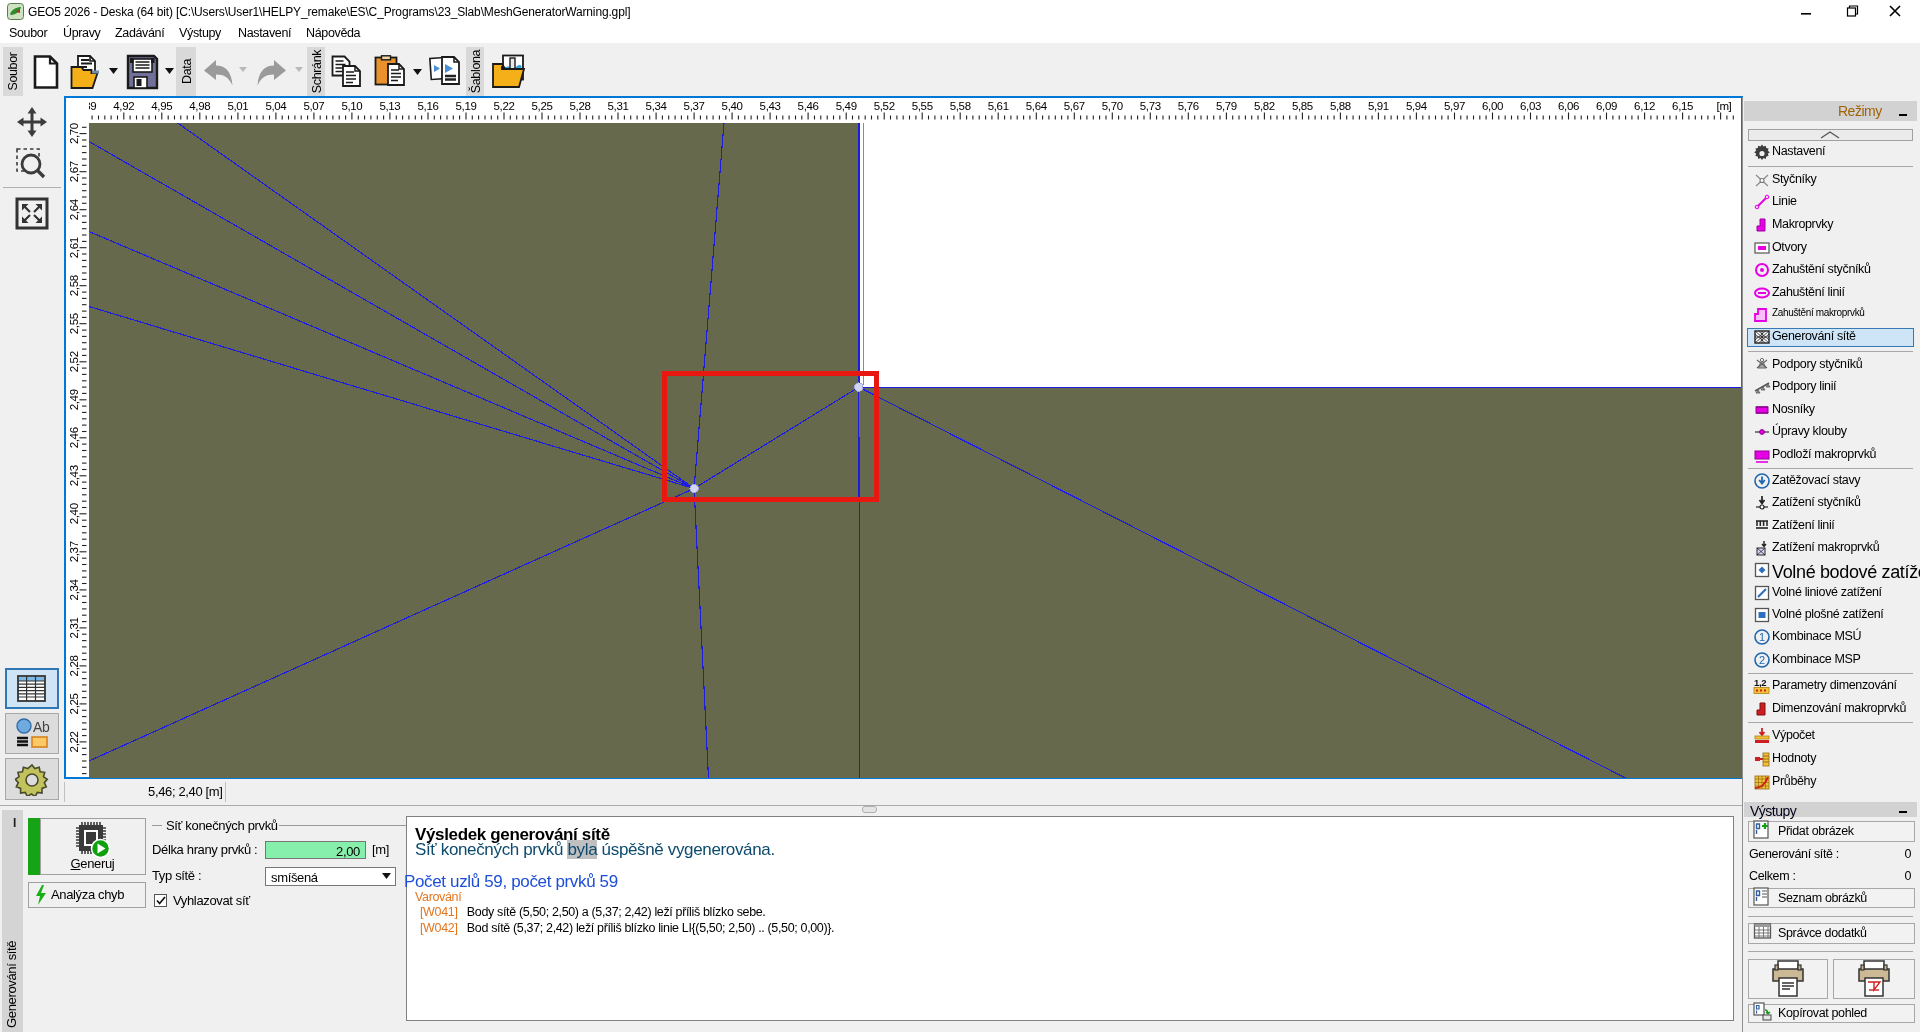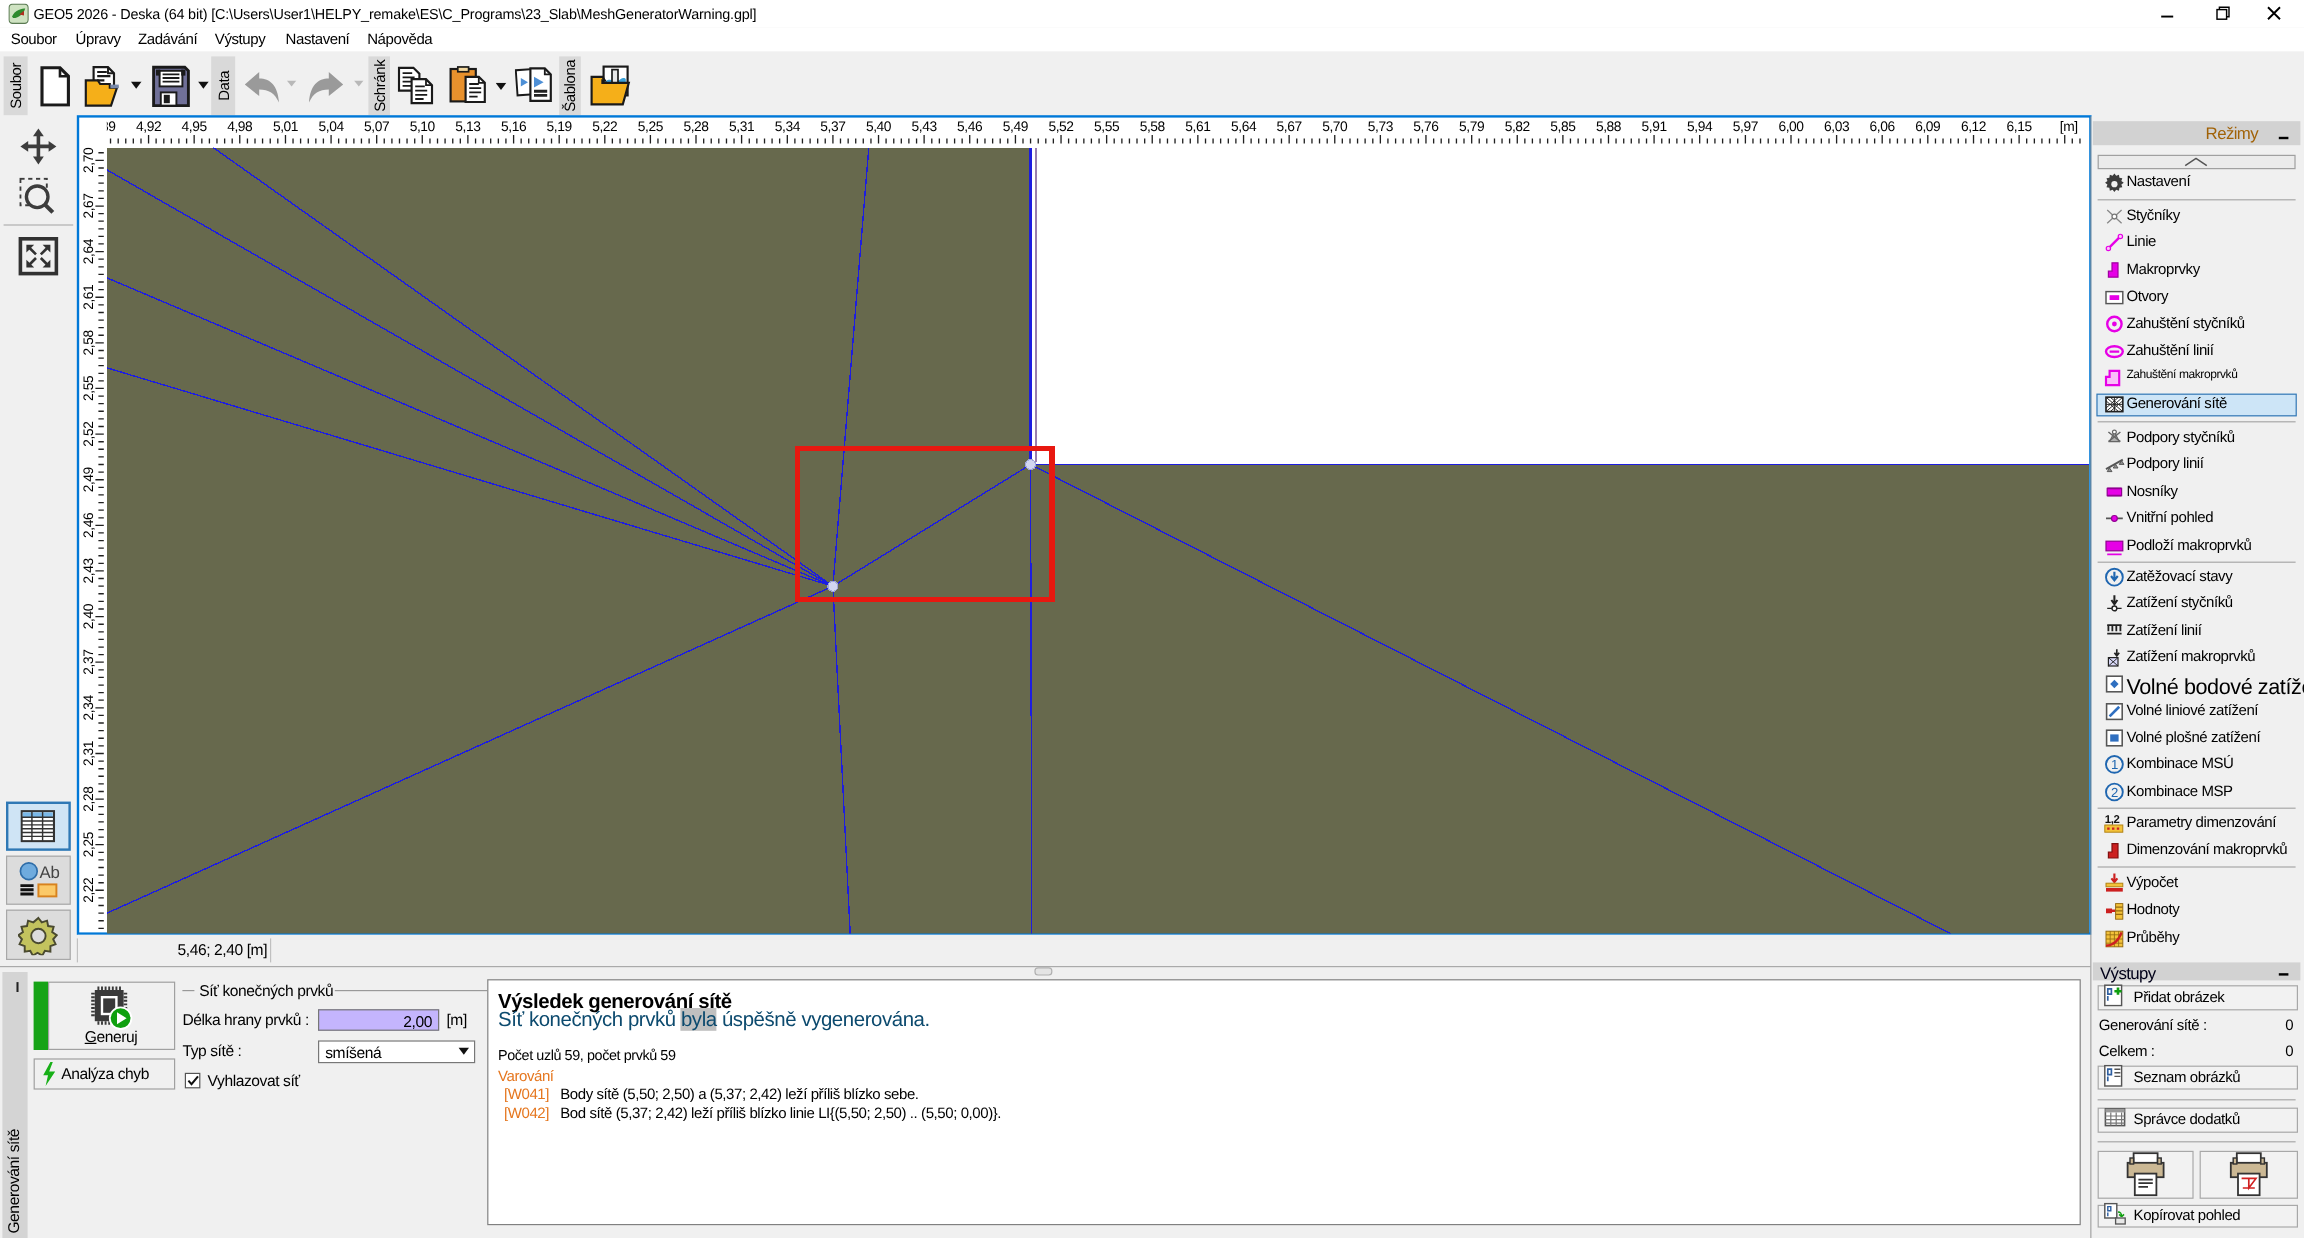--- a/index.html
+++ b/index.html
@@ -640,36 +640,36 @@
 <div class="abs" style="left:39.5px;top:856px;width:106px;text-align:center;font-size:13px;color:#000"><span style="text-decoration:underline">G</span>eneruj</div>
 <div class="abs" style="left:28px;top:882px;width:117.5px;height:26px;background:#f0f0f0;border:1px solid #a0a0a0"></div>
 <svg class="abs" style="left:35px;top:885px" width="12" height="20" viewBox="0 0 12 20">
     <path d="M7 0 L1 11 h4 L3 20 L11 8 h-5 L9 0 z" fill="#18b018"></path>
   </svg>
 <div class="abs" style="left:51px;top:887px;font-size:13px;color:#000">Analýza chyb</div>
 <div class="abs" style="left:152px;top:825px;width:10px;height:1px;background:#999"></div>
 <div class="abs" style="left:279px;top:825px;width:131px;height:1px;background:#999"></div>
 <div class="abs" style="left:166px;top:818px;font-size:13px;color:#000">Síť konečných prvků</div>
 <div class="abs" style="left:152px;top:842px;font-size:13px;color:#000">Délka hrany prvků :</div>
-<div class="abs" style="left:265px;top:840.5px;width:101px;height:18.5px;background:#c4b5fd;border:1px solid #777;font-size:13px;color:#000;text-align:right;padding:2px 5px 0 0">2,00</div>
+<div class="abs" style="left:265px;top:840.5px;width:101px;height:18.5px;background:#86efac;border:1px solid #777;font-size:13px;color:#000;text-align:right;padding:2px 5px 0 0">2,00</div>
 <div class="abs" style="left:372px;top:842px;font-size:13px;color:#000">[m]</div>
 <div class="abs" style="left:152px;top:868px;font-size:13px;color:#000">Typ sítě :</div>
 <div class="abs" style="left:265px;top:867px;width:131px;height:18.5px;background:#fff;border:1px solid #777;font-size:13px;color:#000;padding:2px 0 0 5px">smíšená</div>
 <svg class="abs" style="left:382px;top:873px" width="10" height="7">
     <path d="M0 0 h9 l-4.5 6 z" fill="#111"></path>
   </svg>
 <div class="abs" style="left:154px;top:894px;width:13px;height:13px;background:#fff;border:1px solid #555"></div>
 <svg class="abs" style="left:156px;top:896px" width="10" height="9">
     <path d="M1 4.5 l2.6 3 L9 1" fill="none" stroke="#111" stroke-width="1.7"></path>
   </svg>
 <div class="abs" style="left:173px;top:893px;font-size:13px;color:#000">Vyhlazovat síť</div>
 <div class="abs" style="left:405.5px;top:816px;width:1328.5px;height:205px;background:#fff;border:1px solid #808080"></div>
 <div class="abs" style="left:415px;top:825px;font-size:17px;font-weight:bold;color:#000">Výsledek generování sítě</div>
 <div class="abs" style="left:415px;top:840px;font-size:17px;color:#0c4a6e">Síť konečných prvků <span style="background:#c0c0c0">byla</span> úspěšně vygenerována.</div>
-<div class="abs" style="left:415px;top:872px;font-size:12px;color:#000000">Počet uzlů 59, počet prvků 59</div>
+<div class="abs" style="left:404px;top:872px;font-size:17px;color:#1d4ed8">Počet uzlů 59, počet prvků 59</div>
 <div class="abs" style="left:415px;top:890px;font-size:12.5px;color:#e5761e">Varování</div>
 <div class="abs" style="left:420px;top:905px;font-size:12.5px;color:#000"><span style="color:#e5761e">[W041]</span> &nbsp; Body sítě (5,50; 2,50) a (5,37; 2,42) leží příliš blízko sebe.</div>
 <div class="abs" style="left:420px;top:921px;font-size:12.5px;color:#000"><span style="color:#e5761e">[W042]</span> &nbsp; Bod sítě (5,37; 2,42) leží příliš blízko linie LI{(5,50; 2,50) .. (5,50; 0,00)}.</div>
 <div class="abs" style="left:1742px;top:97px;width:1px;height:935px;background:#909090"></div>
 <div class="abs" style="left:1743px;top:97px;width:177px;height:935px;background:#f0f0f0"></div>
 <div class="abs" style="left:1744px;top:100.9px;width:173px;height:20px;background:#d2d2d2"></div>
 <div class="abs" style="left:1838px;top:103px;font-size:14px;color:#a16207;letter-spacing:-0.5px">Režimy</div>
 <div class="abs" style="left:1899px;top:113.5px;width:7.5px;height:2px;background:#000"></div>
 <div class="abs" style="left:1748px;top:128.5px;width:165px;height:12px;background:#ebebeb;border:1px solid #a0a0a0"></div>
 <svg class="abs" style="left:1820px;top:131px" width="20" height="8">
@@ -735,21 +735,21 @@
 <div class="abs" style="left:1772px;top:379.2px;font-size:12.5px;color:#000;white-space:nowrap">Podpory linií</div>
 <div class="abs" style="left:1752.5px;top:400.5px;width:18px;height:18px"><svg width="18" height="18" viewBox="0 0 18 18">
       <rect x="3" y="6" width="12" height="6" fill="#e600e6" stroke="#900090"></rect>
       <path d="M3 6 h12 M3 12 h12" stroke="#900090" stroke-width="1.6"></path>
     </svg></div>
 <div class="abs" style="left:1772px;top:401.5px;font-size:12.5px;color:#000;white-space:nowrap">Nosníky</div>
 <div class="abs" style="left:1752.5px;top:423.3px;width:18px;height:18px"><svg width="18" height="18" viewBox="0 0 18 18">
       <path d="M2 9 h5 M11 9 h5" stroke="#555" stroke-width="1.6"></path>
       <circle cx="9" cy="9" r="2.4" fill="#e600e6" stroke="#900090"></circle>
     </svg></div>
-<div class="abs" style="left:1772px;top:424.3px;font-size:12.5px;color:#000;white-space:nowrap">Vnitřní pohled</div>
+<div class="abs" style="left:1772px;top:424.3px;font-size:12.5px;color:#000;white-space:nowrap">Úpravy klouby</div>
 <div class="abs" style="left:1752.5px;top:445.6px;width:18px;height:18px"><svg width="18" height="18" viewBox="0 0 18 18">
       <rect x="2" y="5" width="14" height="8" fill="#e600e6" stroke="#900090"></rect>
       <path d="M3 16 h12" stroke="#e600e6" stroke-width="1.6"></path>
     </svg></div>
 <div class="abs" style="left:1772px;top:446.6px;font-size:12.5px;color:#000;white-space:nowrap">Podloží makroprvků</div>
 <div class="abs" style="left:1748px;top:467.7px;width:165px;height:1px;background:#a8a8a8"></div>
 <div class="abs" style="left:1752.5px;top:471.8px;width:18px;height:18px"><svg width="18" height="18" viewBox="0 0 18 18">
       <circle cx="9" cy="9" r="7" fill="none" stroke="#1f66b0" stroke-width="1.6"></circle>
       <path d="M9 4.5 v6 M6.2 8 L9 11.5 L11.8 8" fill="none" stroke="#1f66b0" stroke-width="1.8"></path>
     </svg></div>

